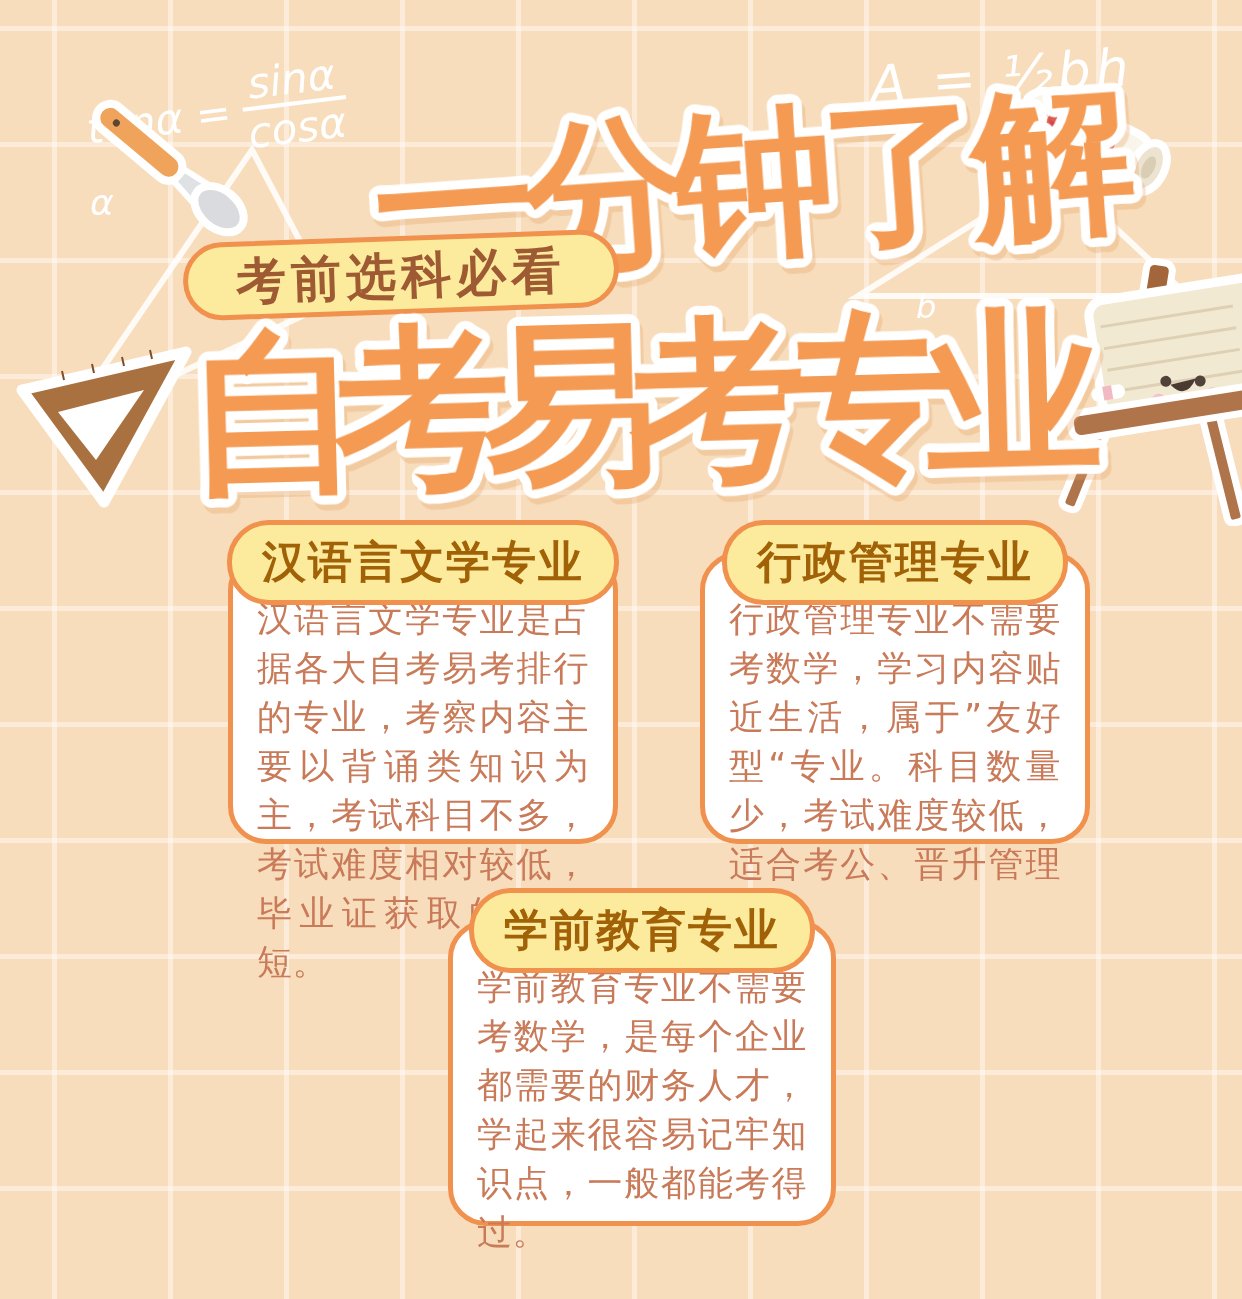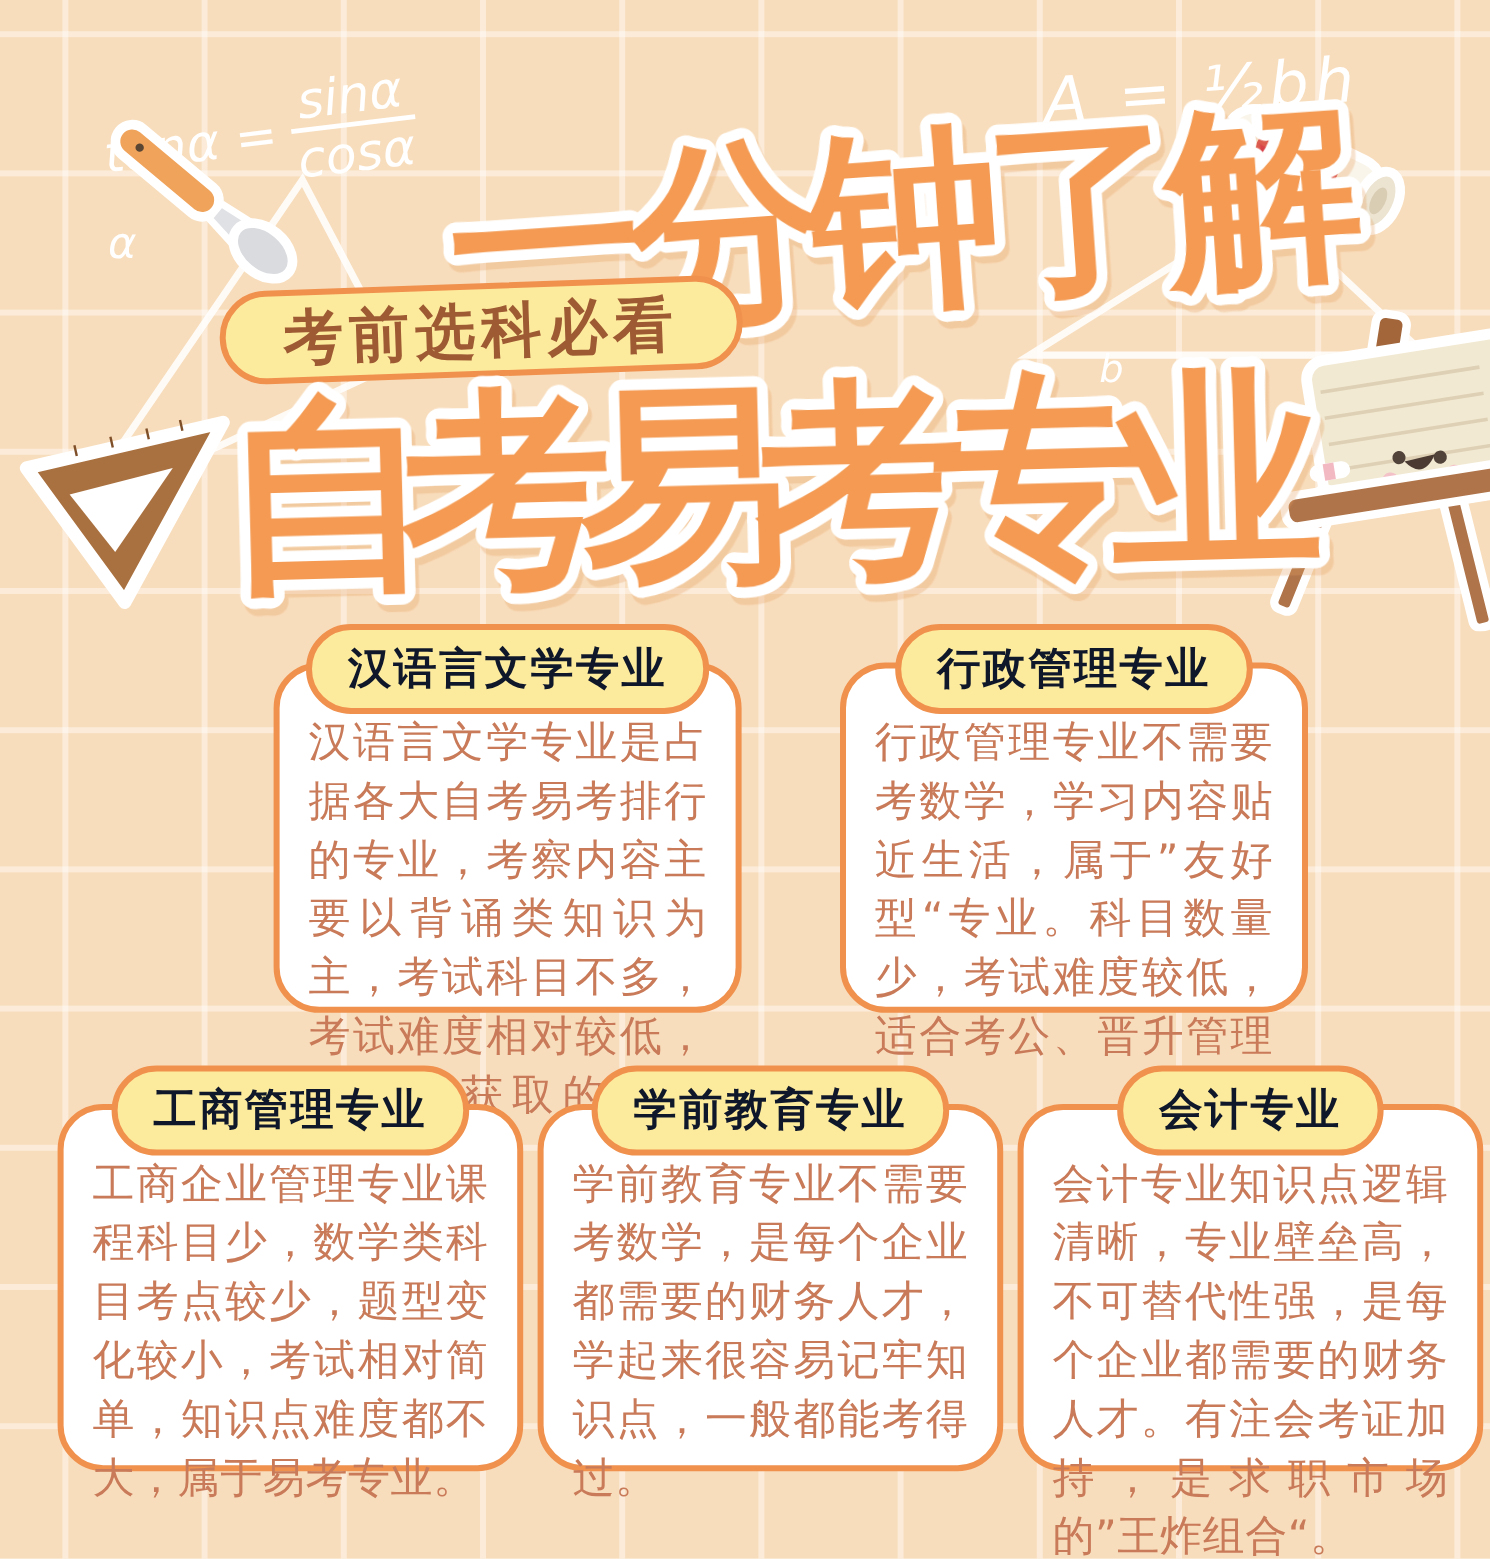--- a/index.html
+++ b/index.html
@@ -37,21 +37,21 @@
     transform:rotate(-2deg);white-space:nowrap;
   }
   
   .card{
     position:absolute;background:#fff;border:5px solid #f0914e;border-radius:38px;
     box-sizing:border-box;z-index:7;
   }
   .card-pill{
     position:absolute;top:-37px;left:50%;transform:translateX(-50%);
     background:#fdeb9d;border:5px solid #f0914e;border-radius:42px;
-    padding:8px 30px;font-size:36px;font-weight:bold;color:#0f172a;
+    padding:8px 30px;font-size:44px;font-weight:bold;color:#a16207;
     white-space:nowrap;letter-spacing:2px;
   }
   .card-body{
     margin:0;padding:38px 24px 0;font-size:35px;line-height:1.4;color:#c97a58;
     text-align:justify;letter-spacing:.5px;
   }
   #card1{left:228px;top:552px;width:390px;height:292px;}
   #card2{left:668px;top:552px;width:390px;height:292px;margin-left:32px;}
   #card3{left:48px;top:920px;width:388px;height:306px;}
   #card4{left:448px;top:920px;width:388px;height:306px;}
@@ -160,34 +160,22 @@
     <p class="card-body">汉语言文学专业是占据各大自考易考排行的专业，考察内容主要以背诵类知识为主，考试科目不多，考试难度相对较低，毕业证获取的时间短。</p>
   </section>
 
   <section class="card" id="card2">
     <div class="card-pill">
       <span>行政管理专业</span>
     </div>
     <p class="card-body">行政管理专业不需要考数学，学习内容贴近生活，属于”友好型“专业。科目数量少，考试难度较低，适合考公、晋升管理层。</p>
   </section>
 
-  <section class="card" id="card3">
-    <div class="card-pill">
-      <span>工商管理专业</span>
-    </div>
-    <p class="card-body">工商企业管理专业课程科目少，数学类科目考点较少，题型变化较小，考试相对简单，知识点难度都不大，属于易考专业。</p>
-  </section>
 
   <section class="card" id="card4">
     <div class="card-pill">
       <span>学前教育专业</span>
     </div>
     <p class="card-body">学前教育专业不需要考数学，是每个企业都需要的财务人才，学起来很容易记牢知识点，一般都能考得过。</p>
   </section>
 
-  <section class="card" id="card5">
-    <div class="card-pill">
-      <span>会计专业</span>
-    </div>
-    <p class="card-body">会计专业知识点逻辑清晰，专业壁垒高，不可替代性强，是每个企业都需要的财务人才。有注会考证加持，是求职市场的”王炸组合“。</p>
-  </section>
 
 </div>
 
 </body></html>

